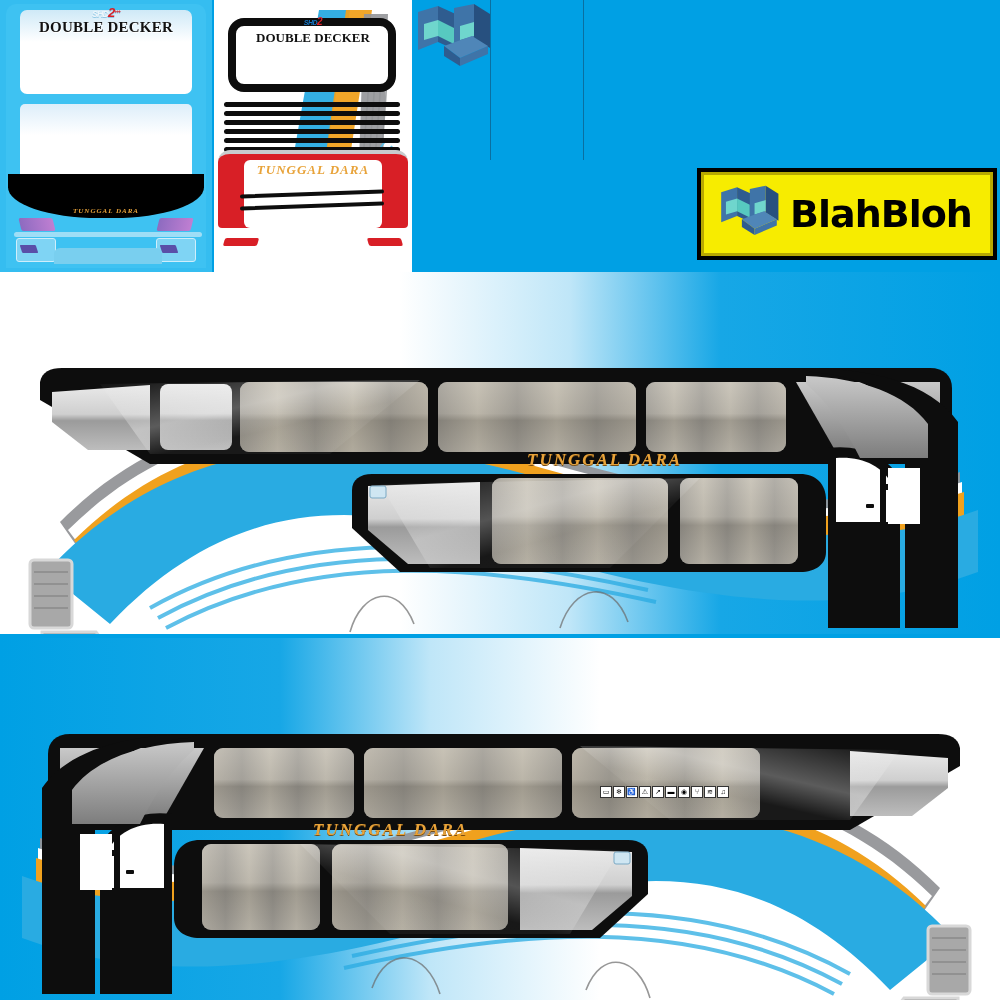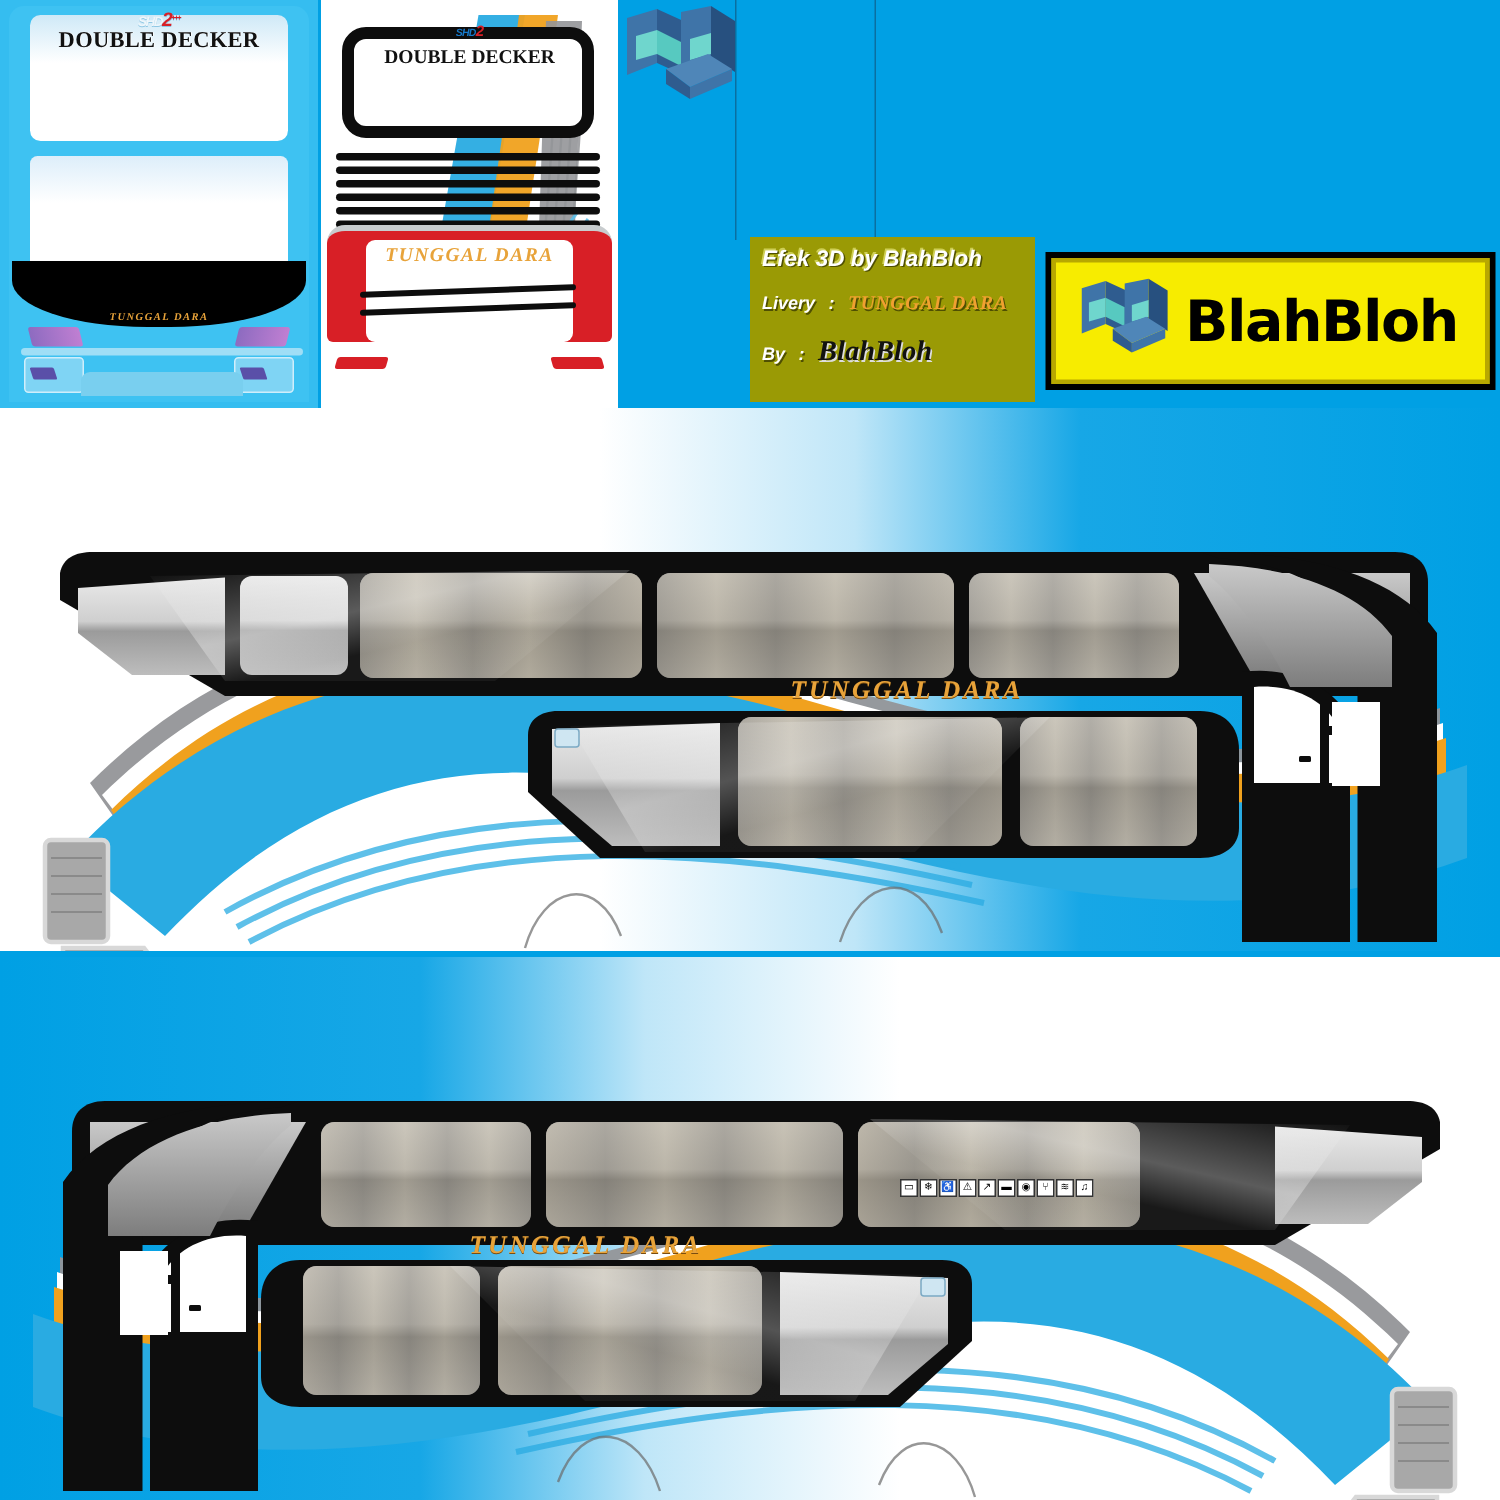--- a/index.html
+++ b/index.html
@@ -209,29 +209,20 @@
       <polygon points="24,18 40,26 40,42 24,34" fill="#57c9c0"></polygon>
       <polygon points="40,6 60,2 60,36 40,44" fill="#3f74a8"></polygon>
       <polygon points="60,2 76,12 76,46 60,36" fill="#27507f"></polygon>
       <polygon points="46,24 60,20 60,34 46,38" fill="#6fd6cd"></polygon>
       <polygon points="30,44 58,34 74,44 46,56" fill="#4f86b8"></polygon>
       <polygon points="30,44 46,56 46,64 30,54" fill="#2f5c8f"></polygon>
       <polygon points="46,56 74,44 74,52 46,64" fill="#3f74a8"></polygon>
     </svg>
   </div>
 
-  <div class="abs" id="credits">
-    <div class="cr-title cr-line nosel">Efek 3D by BlahBloh</div>
-    <div class="cr-l2 cr-line nosel">
-      <span>Livery</span><span class="cr-colon">:</span><span class="val">TUNGGAL DARA</span>
-    </div>
-    <div class="cr-l3 cr-line nosel">
-      <span>By</span><span class="cr-colon">:</span><span class="val">BlahBloh</span>
-    </div>
-  </div>
 
   <div class="abs" id="brand-plate">
     <div class="bp-inner">
       <span>
         <svg width="62" height="58" viewBox="0 0 78 70">
           <polygon points="4,10 24,4 24,40 4,48" fill="#3f74a8"></polygon>
           <polygon points="24,4 46,14 46,50 24,40" fill="#2f5c8f"></polygon>
           <polygon points="10,22 24,18 24,34 10,38" fill="#6fd6cd"></polygon>
           <polygon points="24,18 40,26 40,42 24,34" fill="#57c9c0"></polygon>
           <polygon points="40,6 60,2 60,36 40,44" fill="#3f74a8"></polygon>

